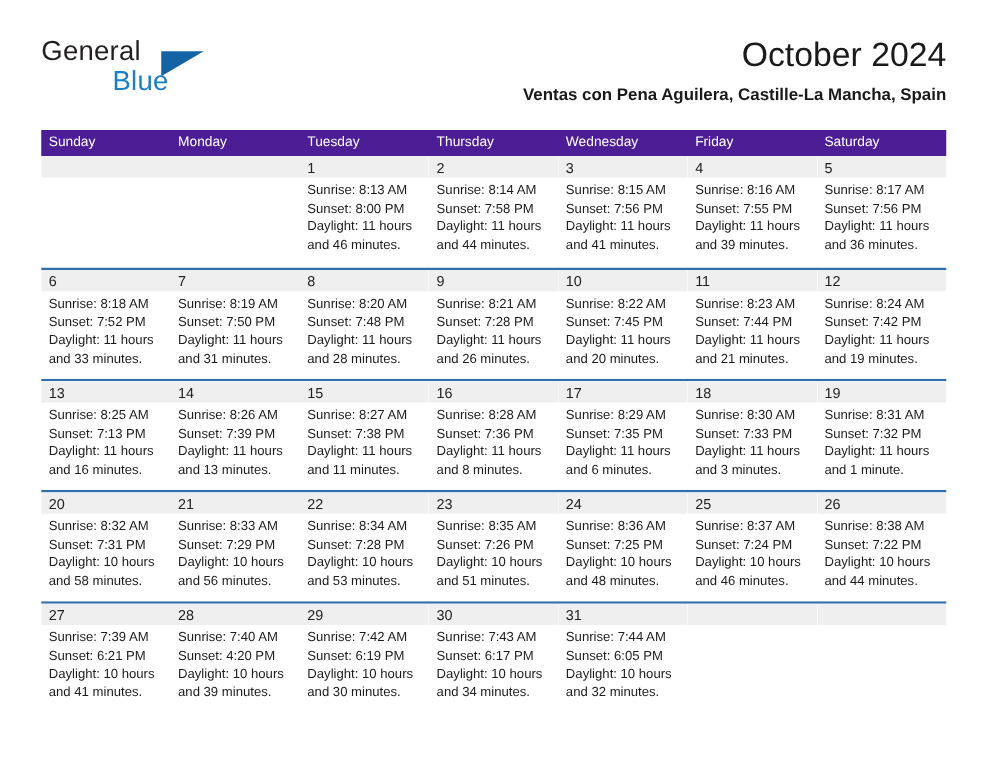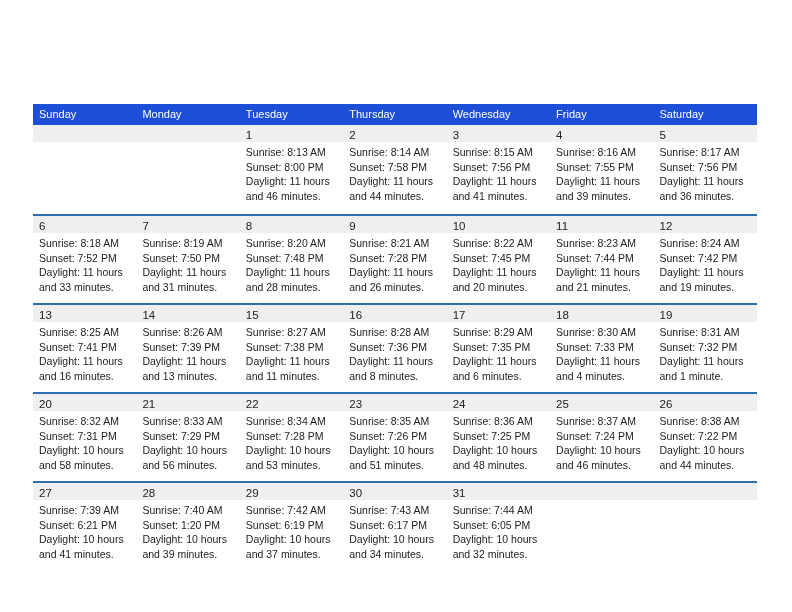--- a/index.html
+++ b/index.html
@@ -88,21 +88,21 @@
 
   
   .calendar {
     position: absolute;
     left: 33px;
     top: 104px;
     width: 724px;
   }
   .weekdays {
     display: flex;
-    background: #1d4ed8;
+    background: #4c1d95;
     height: 21px;
   }
   .weekday {
     flex: 1 1 0;
     color: #ffffff;
     font-size: 11px;
     line-height: 21px;
     padding-left: 6px;
     box-sizing: border-box;
     white-space: nowrap;
@@ -146,20 +146,34 @@
   }
   .day.empty .day-band {
     background: #efefef;
   }
 </style>
 </head>
 <body>
 
 <div class="page">
 
+  <div class="header">
+
+    <div class="brand">
+      <span class="brand-general">General</span>
+      <span class="brand-triangle"></span>
+      <span class="brand-blue">Blue</span>
+    </div>
+
+    <div class="title-block">
+      <div class="cal-title">October 2024</div>
+      <div class="cal-subtitle">Ventas con Pena Aguilera, Castille-La Mancha, Spain</div>
+    </div>
+
+  </div>
 
   <div class="calendar">
     <div class="weekdays">
         <div class="weekday">Sunday</div>
         <div class="weekday">Monday</div>
         <div class="weekday">Tuesday</div>
         <div class="weekday">Thursday</div>
         <div class="weekday">Wednesday</div>
         <div class="weekday">Friday</div>
         <div class="weekday">Saturday</div>
@@ -281,21 +295,21 @@
               <div class="day-line">Daylight: 11 hours</div>
               <div class="day-line">and 19 minutes.</div>
             </div>
           </div>
         </div>
         <div class="week">
           <div class="day">
             <div class="day-band"><span class="day-num">13</span></div>
             <div class="day-lines">
               <div class="day-line">Sunrise: 8:25 AM</div>
-              <div class="day-line">Sunset: 7:41 PM</div>
+              <div class="day-line">Sunset: 7:13 PM</div>
               <div class="day-line">Daylight: 11 hours</div>
               <div class="day-line">and 16 minutes.</div>
             </div>
           </div>
           <div class="day">
             <div class="day-band"><span class="day-num">14</span></div>
             <div class="day-lines">
               <div class="day-line">Sunrise: 8:26 AM</div>
               <div class="day-line">Sunset: 7:39 PM</div>
               <div class="day-line">Daylight: 11 hours</div>
@@ -328,21 +342,21 @@
               <div class="day-line">Daylight: 11 hours</div>
               <div class="day-line">and 6 minutes.</div>
             </div>
           </div>
           <div class="day">
             <div class="day-band"><span class="day-num">18</span></div>
             <div class="day-lines">
               <div class="day-line">Sunrise: 8:30 AM</div>
               <div class="day-line">Sunset: 7:33 PM</div>
               <div class="day-line">Daylight: 11 hours</div>
-              <div class="day-line">and 4 minutes.</div>
+              <div class="day-line">and 3 minutes.</div>
             </div>
           </div>
           <div class="day">
             <div class="day-band"><span class="day-num">19</span></div>
             <div class="day-lines">
               <div class="day-line">Sunrise: 8:31 AM</div>
               <div class="day-line">Sunset: 7:32 PM</div>
               <div class="day-line">Daylight: 11 hours</div>
               <div class="day-line">and 1 minute.</div>
             </div>
@@ -420,32 +434,32 @@
               <div class="day-line">Sunrise: 7:39 AM</div>
               <div class="day-line">Sunset: 6:21 PM</div>
               <div class="day-line">Daylight: 10 hours</div>
               <div class="day-line">and 41 minutes.</div>
             </div>
           </div>
           <div class="day">
             <div class="day-band"><span class="day-num">28</span></div>
             <div class="day-lines">
               <div class="day-line">Sunrise: 7:40 AM</div>
-              <div class="day-line">Sunset: 1:20 PM</div>
+              <div class="day-line">Sunset: 4:20 PM</div>
               <div class="day-line">Daylight: 10 hours</div>
               <div class="day-line">and 39 minutes.</div>
             </div>
           </div>
           <div class="day">
             <div class="day-band"><span class="day-num">29</span></div>
             <div class="day-lines">
               <div class="day-line">Sunrise: 7:42 AM</div>
               <div class="day-line">Sunset: 6:19 PM</div>
               <div class="day-line">Daylight: 10 hours</div>
-              <div class="day-line">and 37 minutes.</div>
+              <div class="day-line">and 30 minutes.</div>
             </div>
           </div>
           <div class="day">
             <div class="day-band"><span class="day-num">30</span></div>
             <div class="day-lines">
               <div class="day-line">Sunrise: 7:43 AM</div>
               <div class="day-line">Sunset: 6:17 PM</div>
               <div class="day-line">Daylight: 10 hours</div>
               <div class="day-line">and 34 minutes.</div>
             </div>

